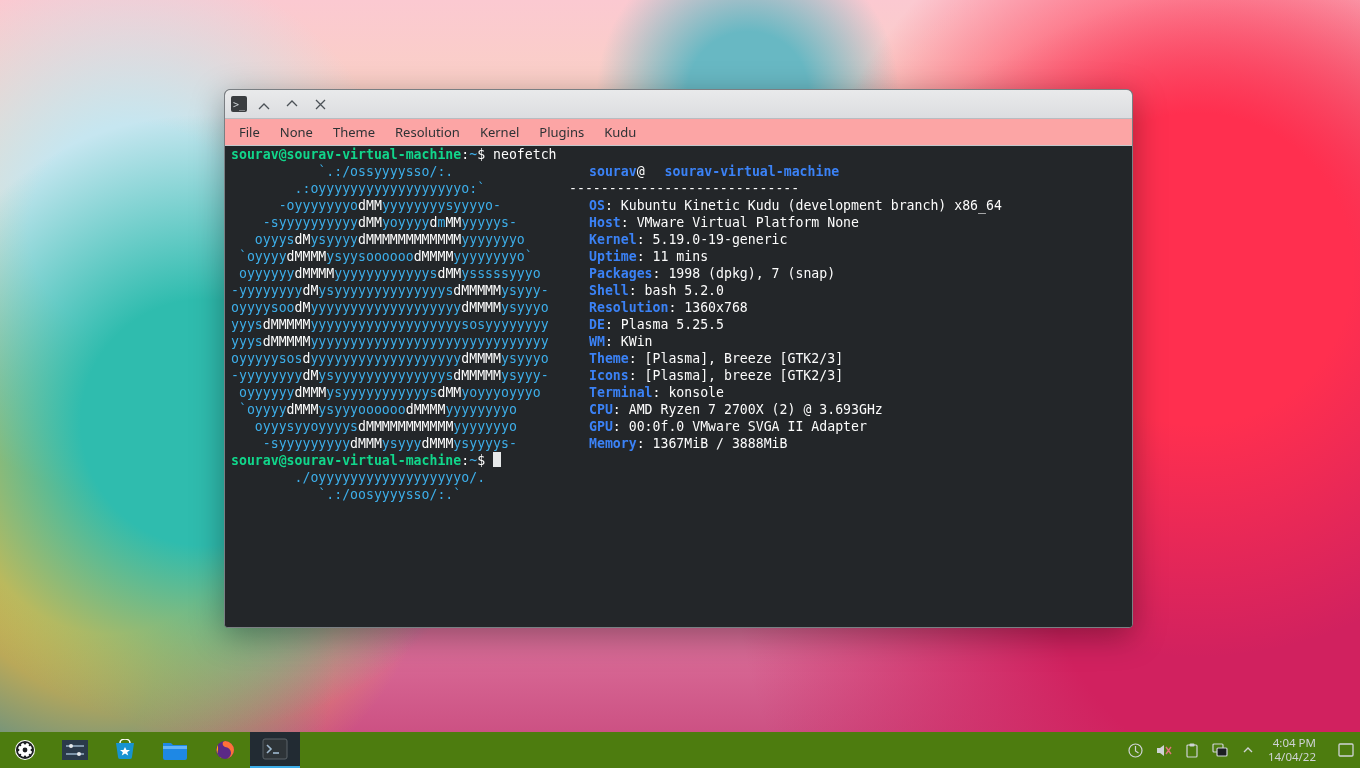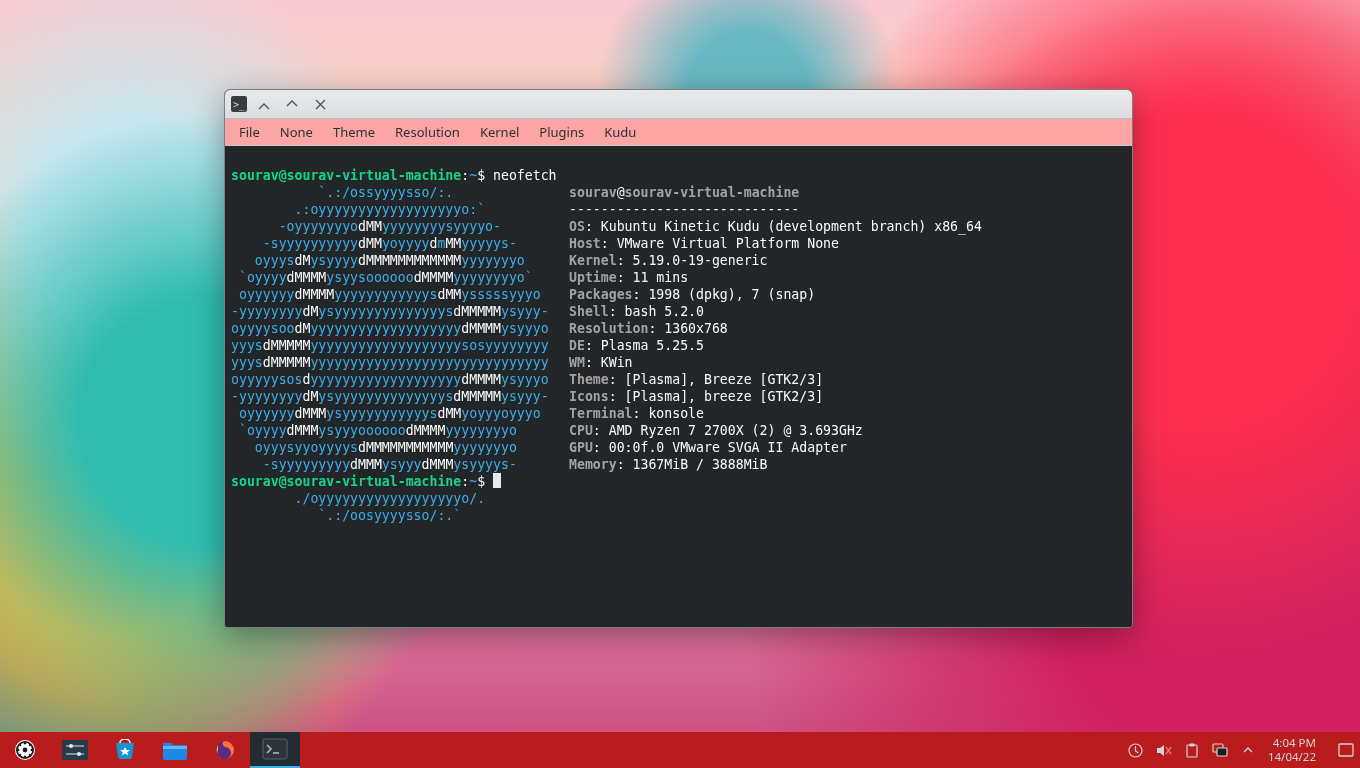--- a/index.html
+++ b/index.html
@@ -65,48 +65,48 @@
     padding: 0 4px; gap: 0;
     color: #2e3235; font-size: 13px;
   }
   .menubar .mi {
     padding: 3px 10px; cursor: pointer;
   }
 
   .term {
     flex: 1;
     background: #232629;
-    padding: 21px 6px;
+    padding: 0 6px;
     font-family: "DejaVu Sans Mono", "Hack", monospace;
     font-size: 13.2px;
     line-height: 17px;
     color: #e7e9ea;
     white-space: pre;
     overflow: hidden;
   }
   .c-gr { color: #11d68b; font-weight: bold; } 
   .c-bl { color: #3daee9; } 
   .c-wh { color: #fcfcfc; } 
-  .c-ky { color: #a3a3a3; font-weight: bold; } 
+  .c-ky { color: #3b82f6; font-weight: bold; margin-left: 20px; } 
   .cursor {
     display: inline-block; width: 8px; height: 15px;
     background: #e7e9ea; vertical-align: -2px;
     animation: blink 1s steps(1) infinite;
   }
   @keyframes blink { 50% { opacity: 0; } }
 
   
   .nf-row { display: flex; align-items: center; }
   .nf-art { width: 338px; flex: 0 0 338px; }
   .nf-info { padding-left: 0; }
 
   
   .taskbar {
     position: absolute; left: 0; right: 0; bottom: 0; height: 36px;
-    background: #b91c1c;
+    background: #4d7c0f;
     display: flex; align-items: center;
     color: #e7e9ea;
   }
   .taskbar .tb-btn {
     width: 50px; height: 36px;
     display: flex; align-items: center; justify-content: center;
     cursor: pointer;
   }
   .taskbar .tb-btn.active { background: #222b33; border-bottom: 2px solid #3daee9; box-sizing: border-box; }
   .taskbar .spacer { flex: 1; }

